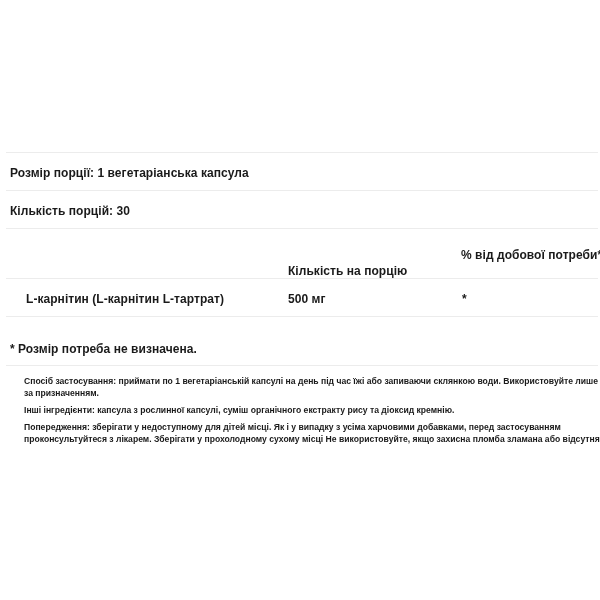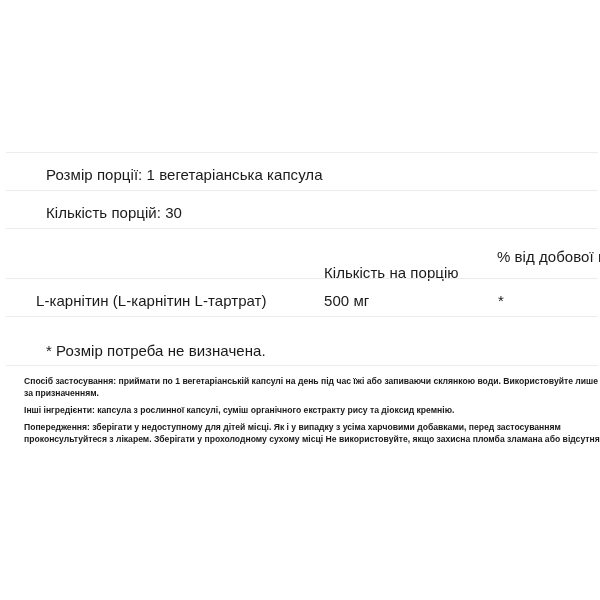--- a/index.html
+++ b/index.html
@@ -1,37 +1,37 @@
 <!DOCTYPE html>
 <html><head>
 <meta charset="utf-8">
 <style>
   html, body { margin:0; padding:0; background:#ffffff; }
   body { width:600px; height:600px; position:relative; overflow:hidden;
          font-family:"Liberation Sans", "DejaVu Sans", sans-serif; color:#1a1a1a; }
   .hr { position:absolute; left:6px; right:2px; height:1px; background:#ececec; }
-  .t { position:absolute; font-size:15px; font-weight:normal; white-space:nowrap; letter-spacing:0.05px;margin-left:36px; }
+  .t { position:absolute; font-size:12px; font-weight:bold; white-space:nowrap; letter-spacing:0.05px; }
   .p { position:absolute; left:24px; width:585px; font-size:8.6px; font-weight:bold; line-height:12px; }
 </style>
 </head>
 <body>
 
 <div>
   <div class="hr" style="top:152px"></div>
   <div class="t" style="left:10px;top:166px">Розмір порції: 1 вегетаріанська капсула</div>
   <div class="hr" style="top:190px"></div>
   <div class="t" style="left:10px;top:204px">Кількість порцій: 30</div>
   <div class="hr" style="top:228px"></div>
 
   <div>
     <div class="t" style="left:288px;top:264px">Кількість на порцію</div>
     <div class="t" style="left:461px;top:248px">% від добової потреби**</div>
     <div class="hr" style="top:278px"></div>
     <div>
-      <div class="t" style="left:0;top:292px">L-карнітин (L-карнітин L-тартрат)</div>
+      <div class="t" style="left:26px;top:292px">L-карнітин (L-карнітин L-тартрат)</div>
       <div class="t" style="left:288px;top:292px">500 мг</div>
       <div class="t" style="left:462px;top:292px">*</div>
     </div>
     <div class="hr" style="top:316px"></div>
   </div>
 
   <div class="t" style="left:10px;top:342px">* Розмір потреба не визначена.</div>
   <div class="hr" style="top:365px"></div>
 
   <div class="p" style="top:375px">Спосіб застосування: приймати по 1 вегетаріанській капсулі на день під час їжі або запиваючи склянкою води. Використовуйте лише за призначенням.</div>

